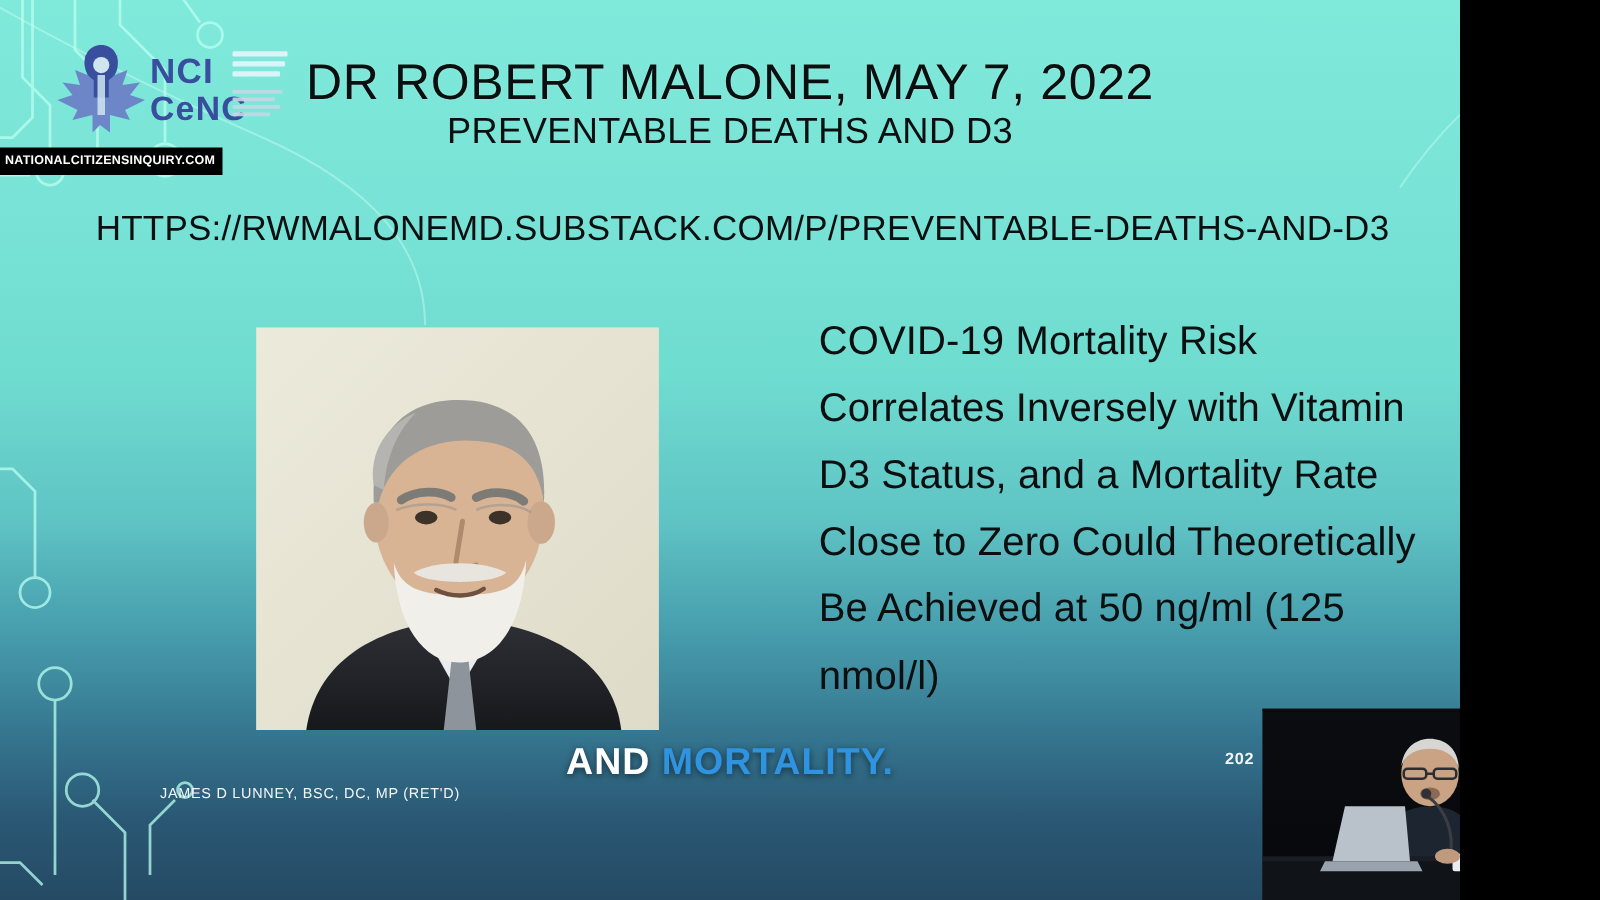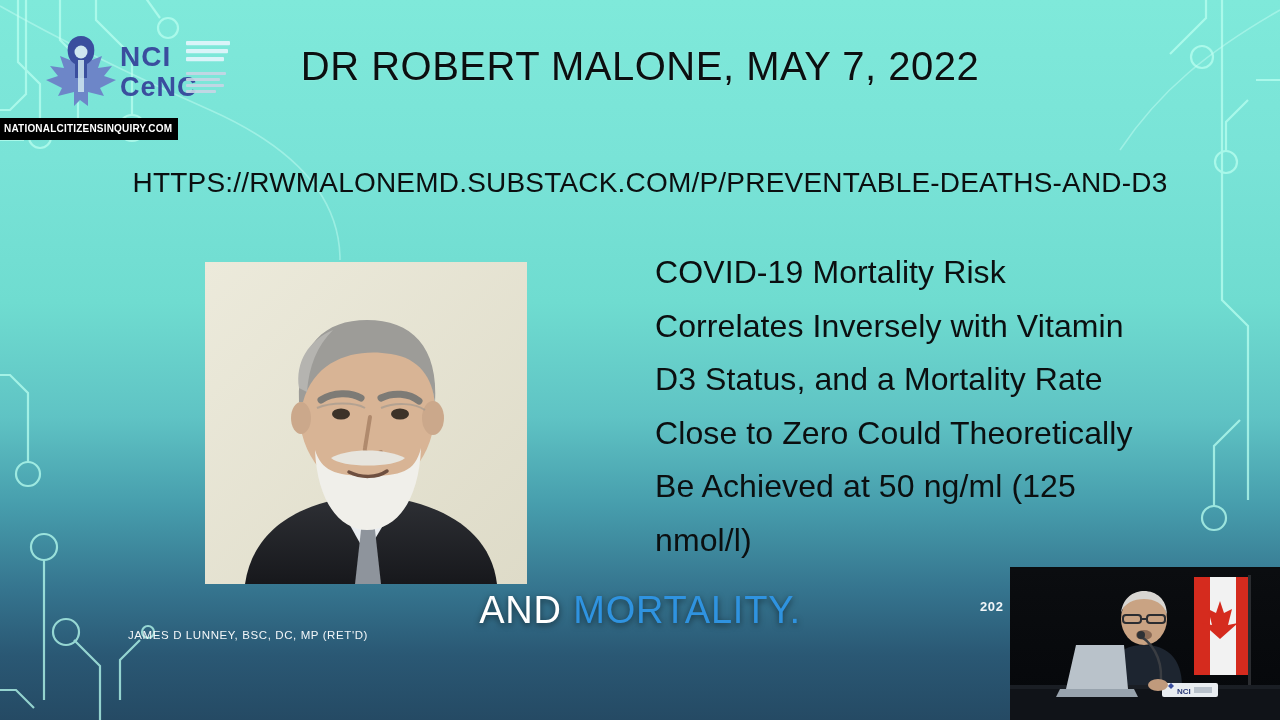--- a/index.html
+++ b/index.html
@@ -7,21 +7,21 @@
   html, body {
     width: 1280px;
     height: 720px;
     overflow: hidden;
     background: #000;
     font-family: "Liberation Sans", sans-serif;
   }
 
   #stage {
     position: relative;
-    width: 1280px;
+    width: 1168px;
     height: 720px;
     overflow: hidden;
     background: linear-gradient(180deg,
         #7fe9da 0%,
         #79e3d7 22%,
         #6fdcd0 42%,
         #5fc3c4 58%,
         #479ead 70%,
         #35748e 82%,
         #2a5874 91%,
@@ -147,22 +147,22 @@
     overflow: hidden;
     white-space: nowrap;
   }
 
   
   #caption {
     position: absolute;
     left: 0; right: 0;
     top: 588px;
     text-align: center;
-    font-size: 38px;
-    font-weight: 400;
+    font-size: 30px;
+    font-weight: 700;
     letter-spacing: 0.8px;
     line-height: 44px;
     text-shadow: 0 2px 6px rgba(0,0,0,0.55);
   }
   #caption .w { color: #ffffff; }
   #caption .b { color: #2f93e0; }
 
   
   #video-inset {
     position: absolute;
@@ -247,20 +247,21 @@
         <rect x="150" y="48" width="34" height="3" rx="1"></rect>
         <rect x="150" y="54" width="38" height="3" rx="1"></rect>
         <rect x="150" y="60" width="30" height="3" rx="1"></rect>
       </g>
     </svg>
   </div>
 
   <div id="site-url">NATIONALCITIZENSINQUIRY.COM</div>
 
   <div id="title">DR ROBERT MALONE, MAY 7, 2022</div>
+  <div id="subtitle-line">PREVENTABLE DEATHS AND D3</div>
   <div id="source-url">HTTPS://RWMALONEMD.SUBSTACK.COM/P/PREVENTABLE-DEATHS-AND-D3</div>
 
   <div id="portrait">
     <svg width="322" height="322" viewBox="0 0 322 322" xmlns="http://www.w3.org/2000/svg">
       <defs>
         <linearGradient id="bgp" x1="0" y1="0" x2="1" y2="1">
           <stop offset="0%" stop-color="#eceadb"></stop>
           <stop offset="100%" stop-color="#dedbc8"></stop>
         </linearGradient>
         <linearGradient id="suit" x1="0" y1="0" x2="0" y2="1">

